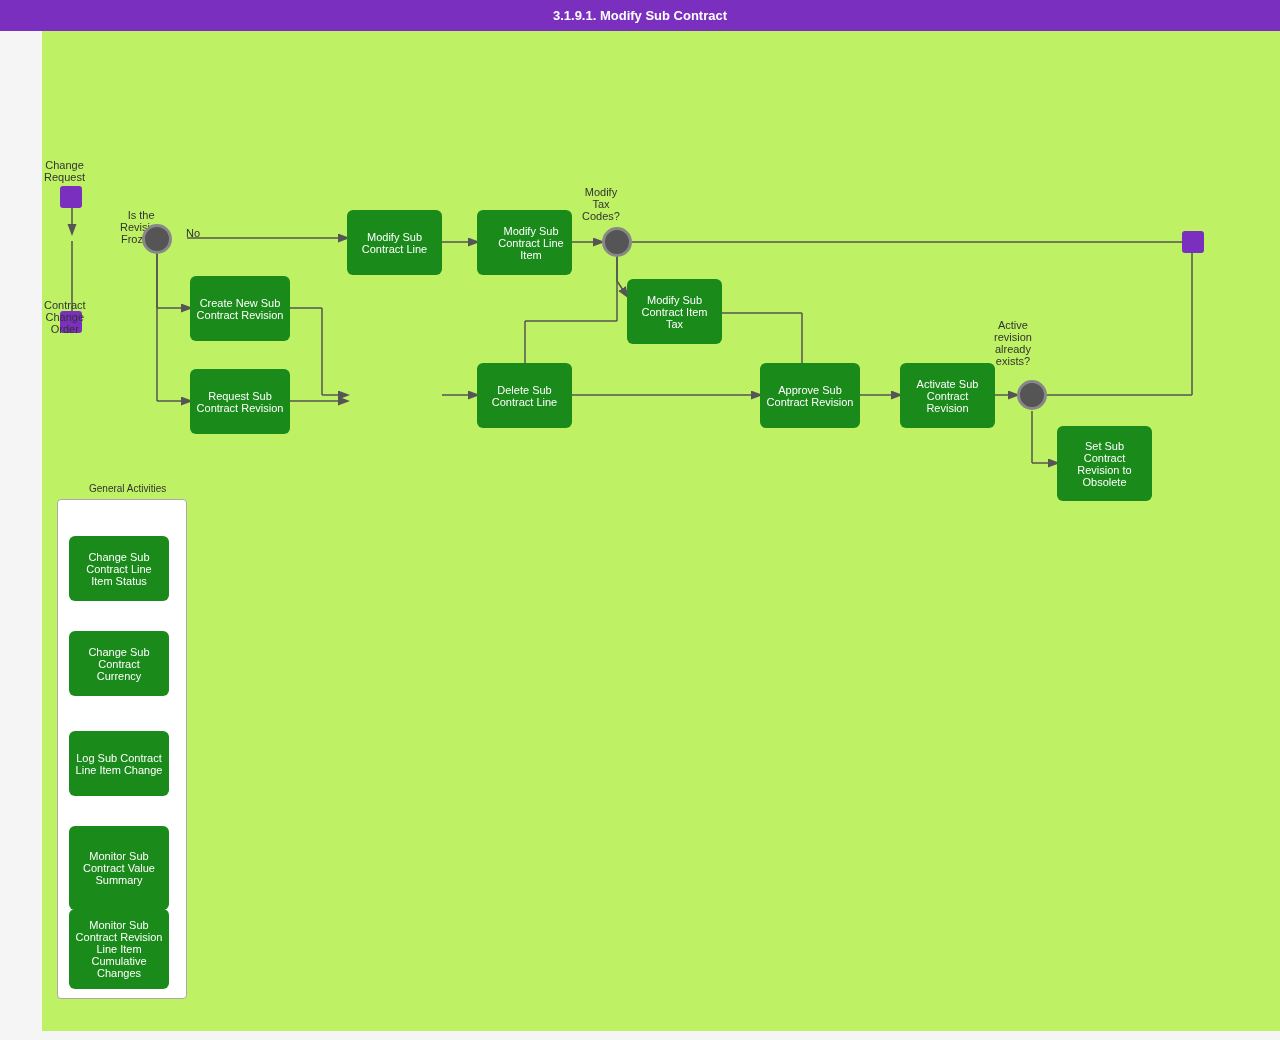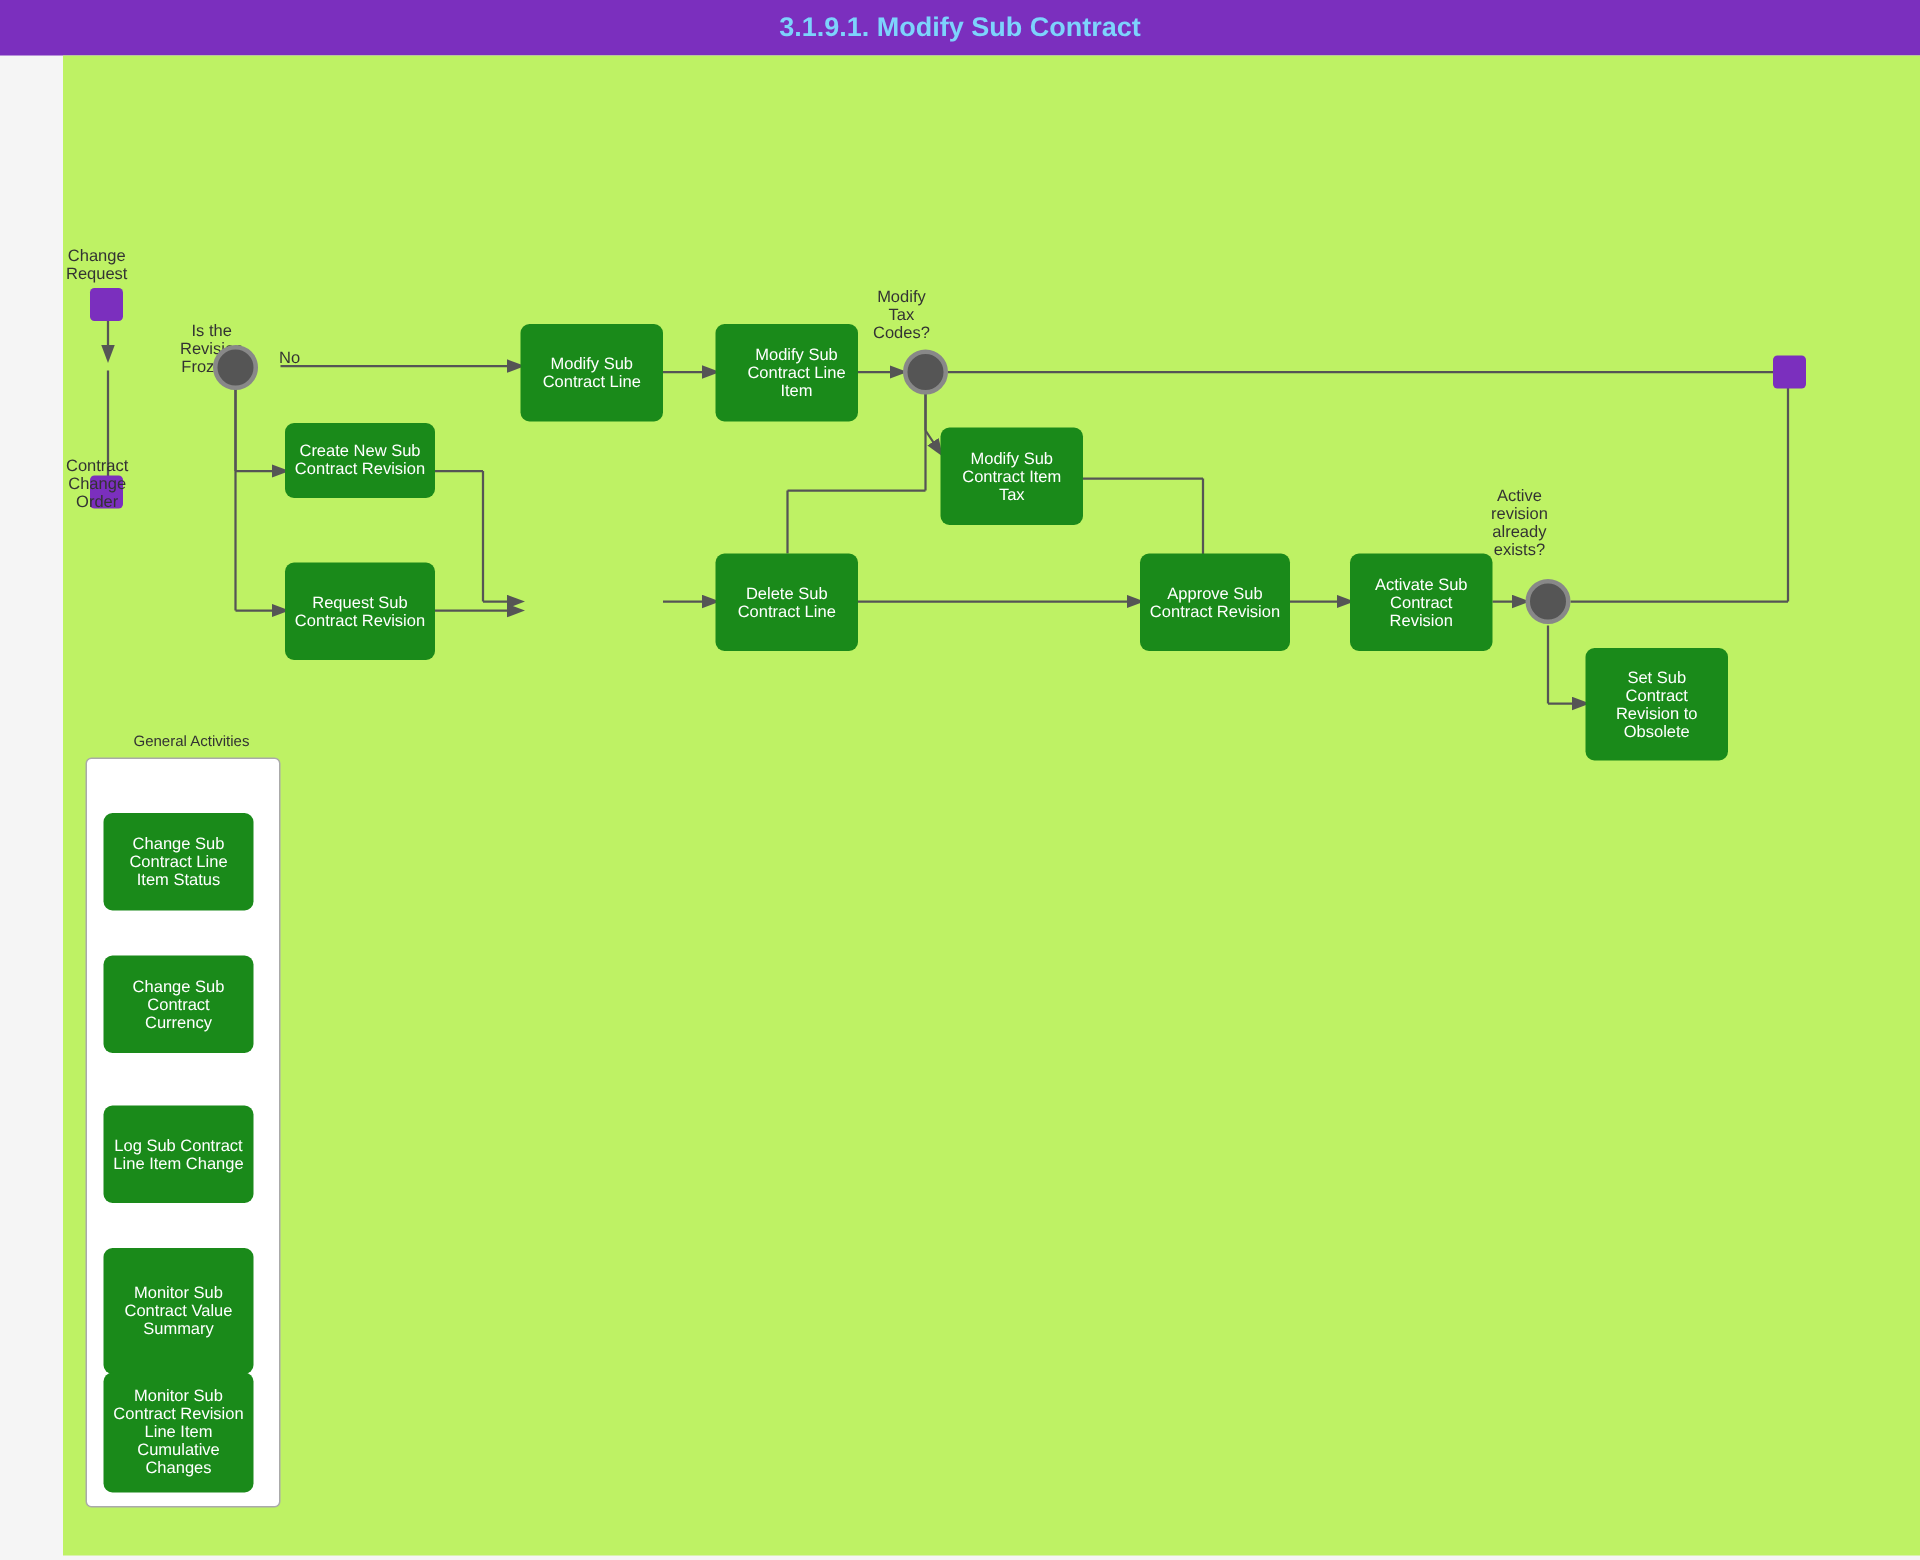--- a/index.html
+++ b/index.html
@@ -1,23 +1,23 @@
 <!DOCTYPE html>
 <html><head>
   <meta charset="utf-8">
   <style>
     * { box-sizing: border-box; margin: 0; padding: 0; }
     body { background: #f5f5f5; font-family: Arial, sans-serif; width: 1280px; height: 1040px; overflow: hidden; }
 
     .title-bar {
       background: #7B2FBE;
-      color: #7dd3fc;
+      color: #ffffff;
       text-align: center;
       padding: 8px 0;
-      font-size: 18px;
+      font-size: 13px;
       font-weight: bold;
       width: 100%;
     }
 
     .canvas {
       position: relative;
       width: 1280px;
       height: 1000px;
       background: #bef264;
       margin-left: 42px;
@@ -186,21 +186,21 @@
   <div class="green-box" style="left:435px;top:179px;width:95px;height:65px;padding-left:19px;">
     <span>Modify Sub
 Contract Line
 Item</span>
   </div>
   <div class="green-box" style="left:585px;top:248px;width:95px;height:65px;">
     <span>Modify Sub
 Contract Item
 Tax</span>
   </div>
-  <div class="green-box" style="left:148px;top:245px;width:100px;height:50px;">
+  <div class="green-box" style="left:148px;top:245px;width:100px;height:65px;">
     <span>Create New Sub
 Contract
 Revision</span>
   </div>
   <div class="green-box" style="left:148px;top:338px;width:100px;height:65px;">
     <span>Request Sub
 Contract
 Revision</span>
   </div>
   <div class="green-box" style="left:435px;top:332px;width:95px;height:65px;">

